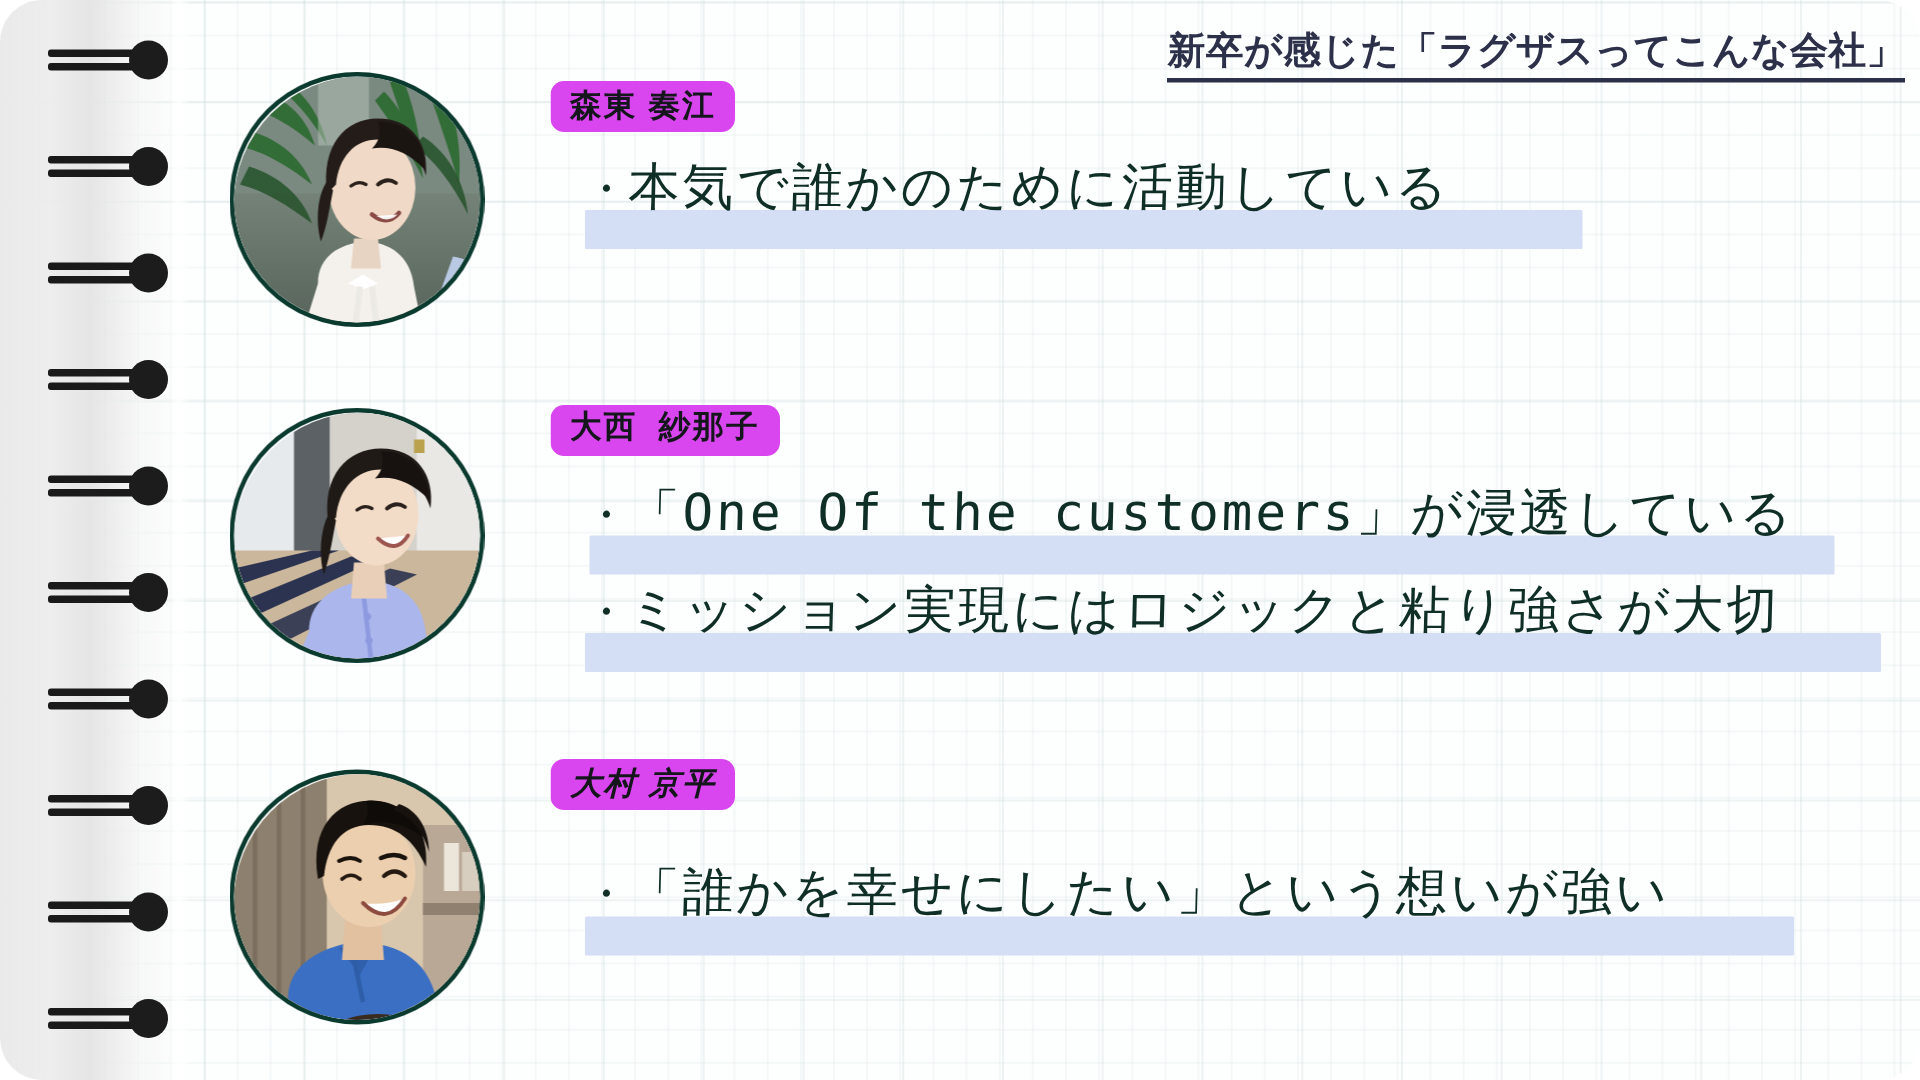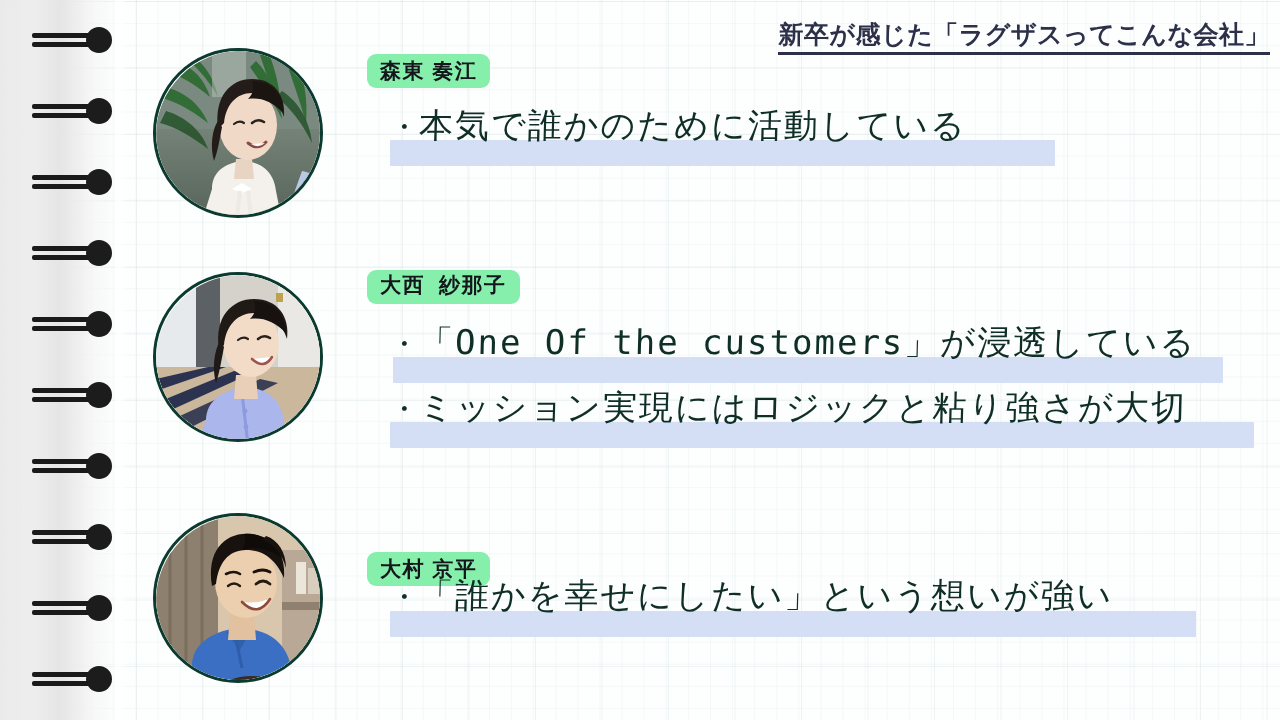--- a/index.html
+++ b/index.html
@@ -11,20 +11,21 @@
     overflow: hidden;
     font-family: "Liberation Sans", "DejaVu Sans", sans-serif;
   }
 
   #slide {
     position: relative;
     width: 1280px;
     height: 720px;
     background-color: #fdfefe;
     overflow: hidden;
+    border-radius: 28px;
   }
 
   
   .paper-grid {
     position: absolute;
     inset: 0;
     background-color: #fcfefe;
     background-image:
       linear-gradient(to right,  rgba(178,203,200,0.30) 1.2px, transparent 1.2px),
       linear-gradient(to bottom, rgba(178,203,200,0.30) 1.2px, transparent 1.2px),
@@ -134,21 +135,21 @@
   .avatar .photo {
     position: absolute;
     inset: 0;
     border-radius: 50%;
     overflow: hidden;
   }
 
   .name-tag {
     position: absolute;
     display: inline-block;
-    background: #86efac;
+    background: #d946ef;
     color: #14161c;
     font-size: 21px;
     font-weight: bold;
     border-radius: 9px;
     padding: 4px 13px 5px 13px;
     letter-spacing: 1.5px;
     white-space: nowrap;
     line-height: 1.2;
   }
 
@@ -418,21 +419,21 @@
             <path d="M100 68 q7 -6 14 0" stroke="#241a12" stroke-width="2.8" fill="none" stroke-linecap="round"></path>
             <path d="M72 70 q6 -5 12 0" stroke="#241a12" stroke-width="2.4" fill="none" stroke-linecap="round"></path>
 
             <path d="M86 86 q16 16 28 -3 q-14 5 -28 3 z" fill="#ffffff"></path>
             <path d="M86 86 q16 16 28 -3" stroke="#8d4a3f" stroke-width="2.6" fill="none" stroke-linecap="round"></path>
           </g>
         </svg>
       </div>
     </div>
 
-    <div class="name-tag" style="left:367px; top:552px;">大村 京平</div>
+    <div class="name-tag" style="left:367px; top:506px;font-style:italic;">大村 京平</div>
 
     <div class="bullet-line">
       <div class="hl" style="left:390px; top:611px; width:806px; height:26px;"></div>
       <div class="bullet-text" style="left:389px; top:578px;">
         <span class="dot">・</span><span>「誰かを幸せにしたい」という想いが強い</span>
       </div>
     </div>
   </div>
 
 </div>

